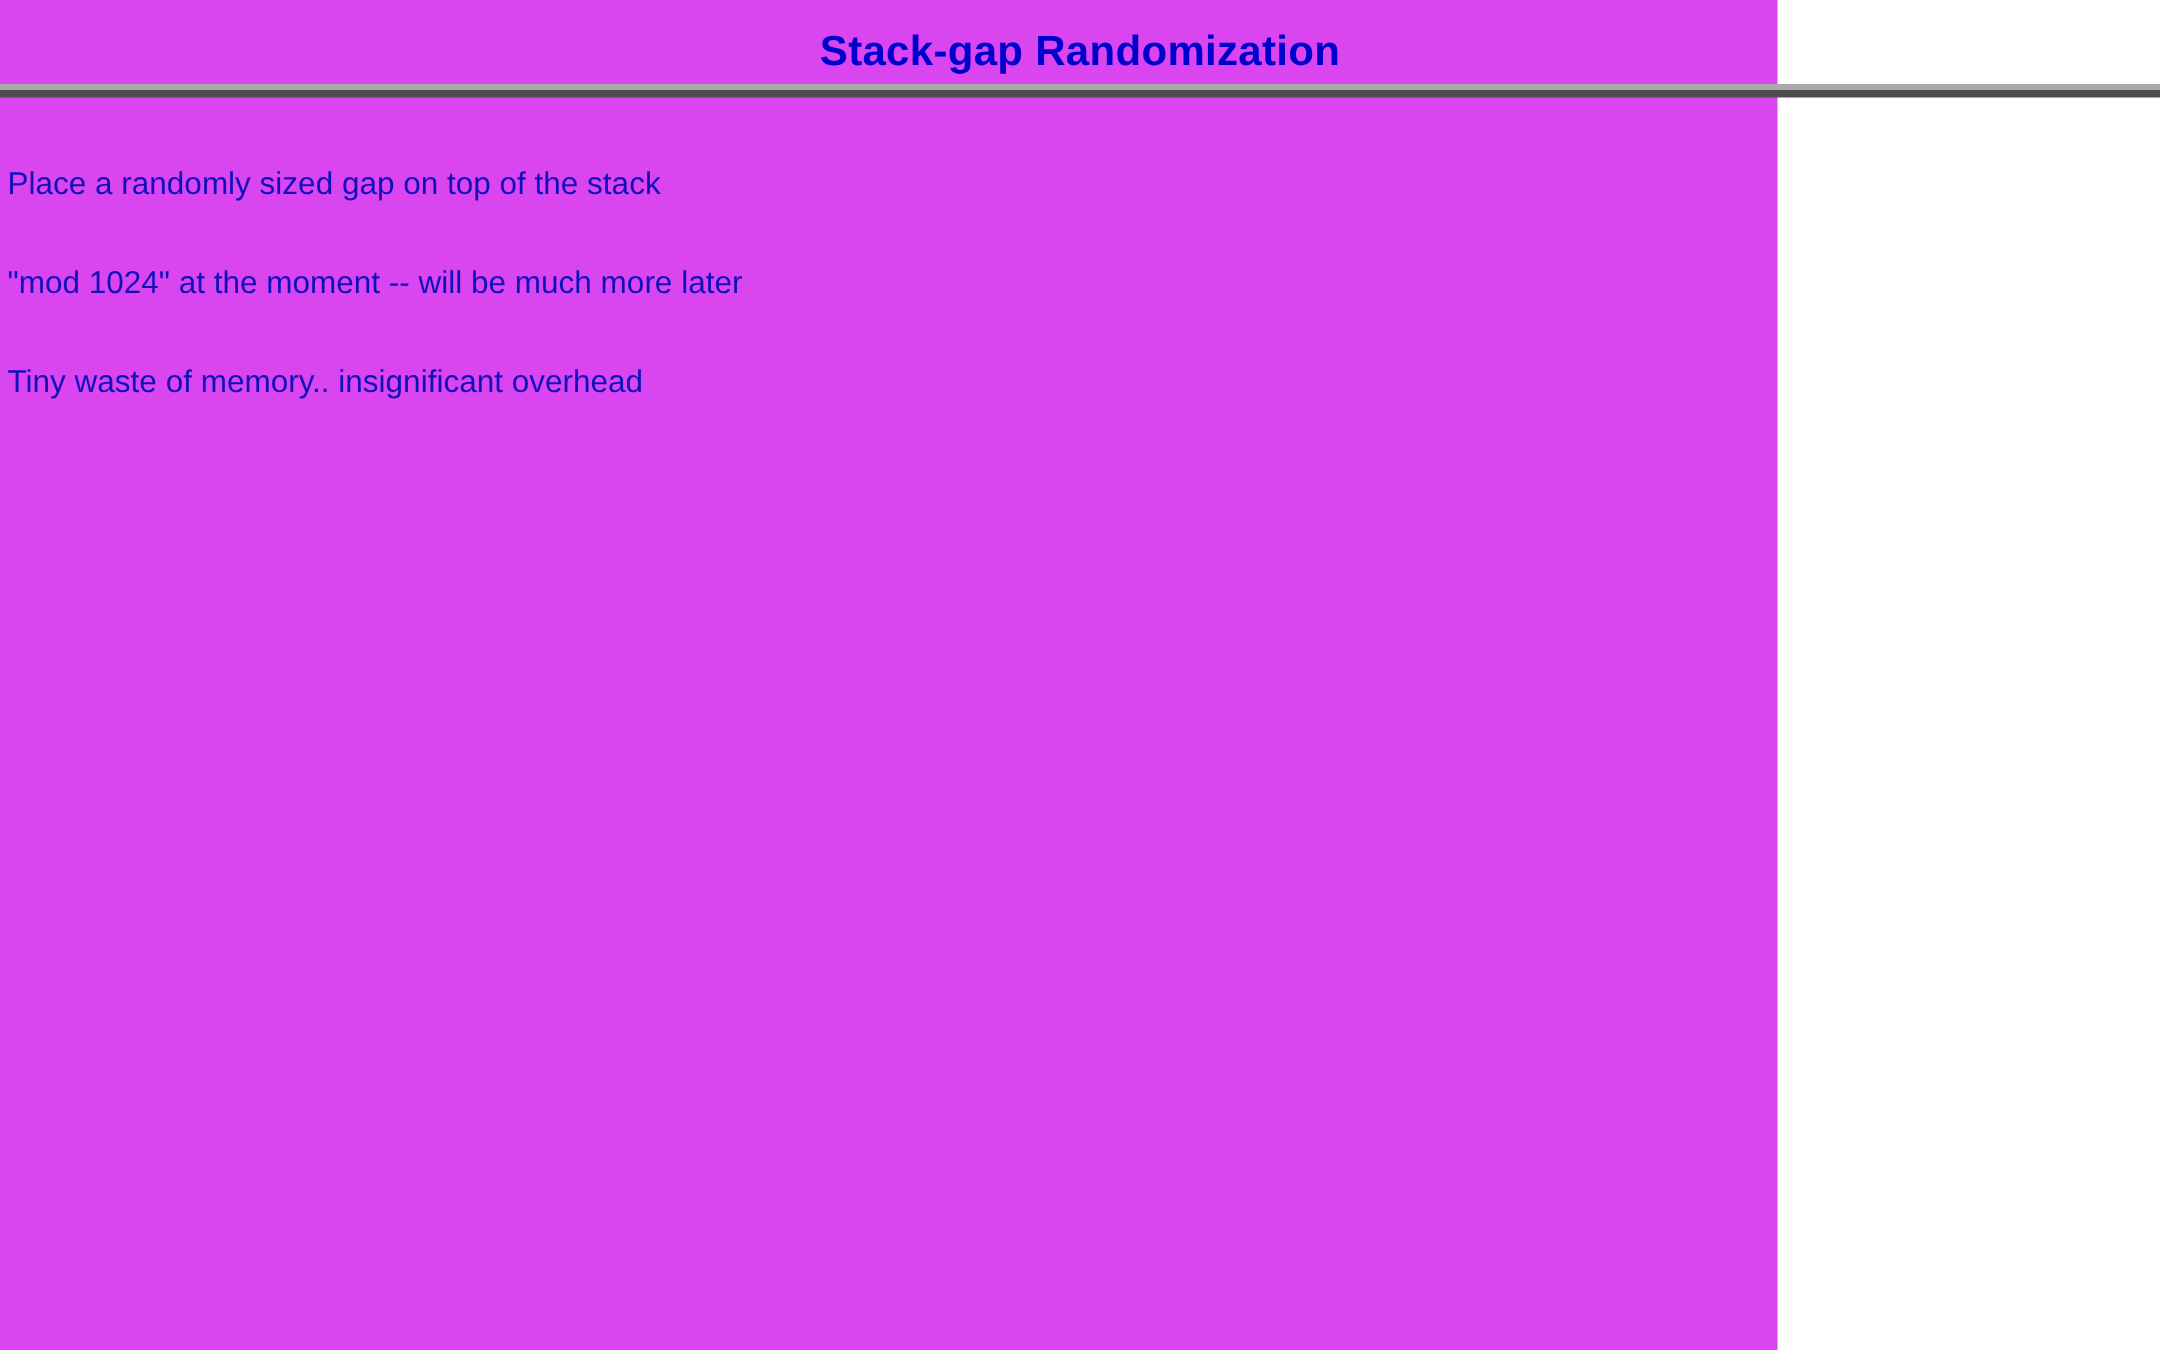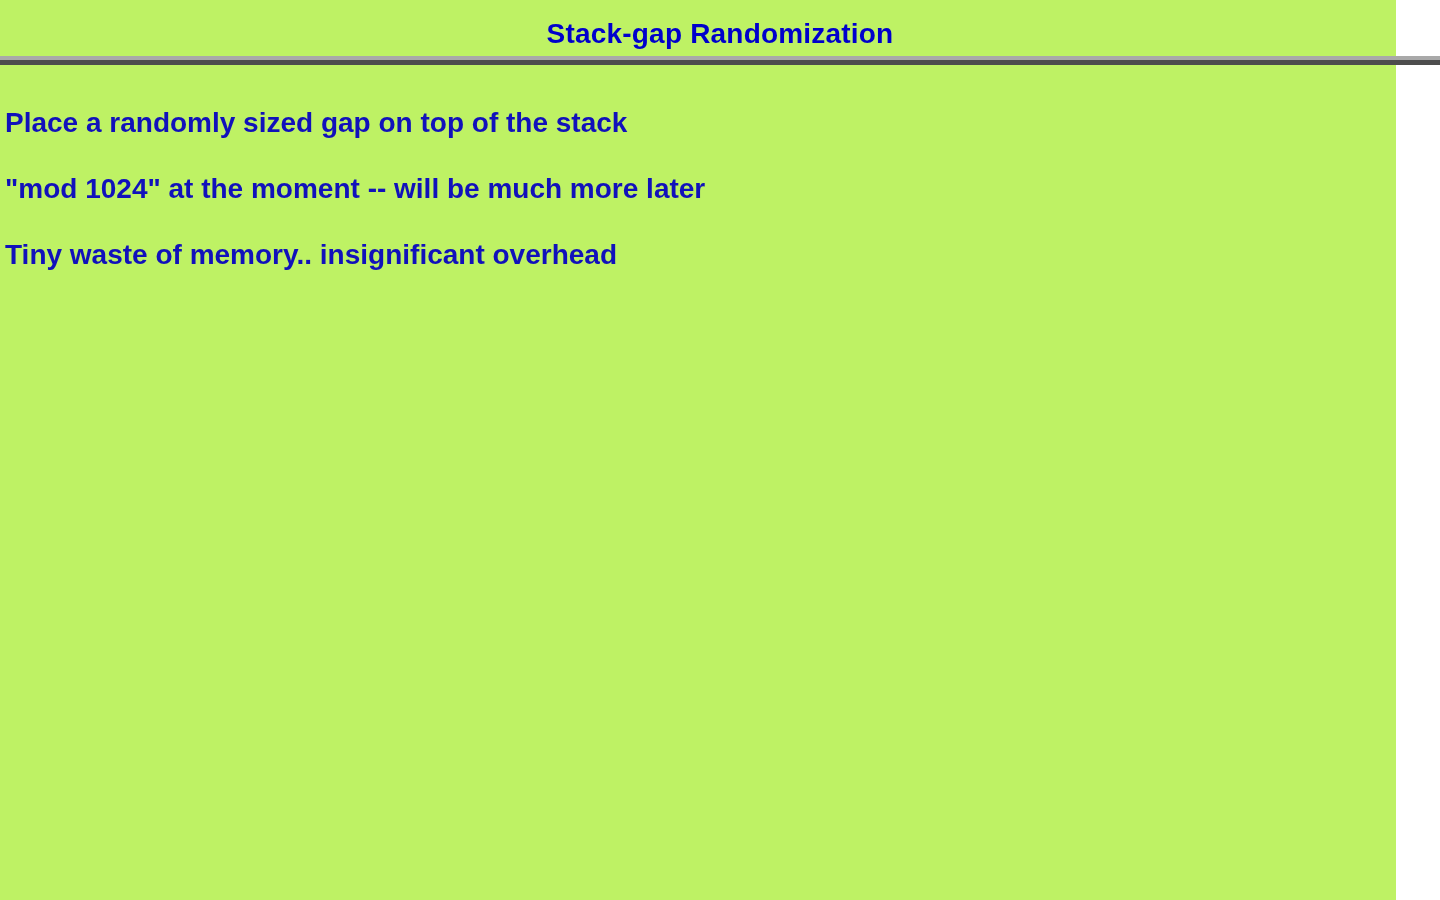--- a/index.html
+++ b/index.html
@@ -11,23 +11,23 @@
   body {
     width: 1440px;
     height: 900px;
     font-family: "Liberation Sans", sans-serif;
     -webkit-font-smoothing: antialiased;
     overflow: hidden;
   }
 
   .slide {
     position: relative;
-    width: 1396px;
+    width: 1185px;
     height: 900px;
-    background: #bef264;
+    background: #d946ef;
   }
 
   
   .slide-title {
     position: absolute;
     top: 17px;
     left: 0;
     width: 1440px;
     text-align: center;
     font-size: 28px;
@@ -64,22 +64,22 @@
   }
 
   
   .content {
     position: absolute;
     left: 5px;
     top: 108px;
     width: 1420px;
   }
   .bullet-line {
-    font-size: 28px;
-    font-weight: bold;
+    font-size: 21px;
+    font-weight: normal;
     color: #1111bb;
     line-height: 30px;
     height: 30px;
     margin: 0 0 36px 0;
     white-space: nowrap;
   }
   .bullet-line:last-child {
     margin-bottom: 16px;
   }
 </style>

